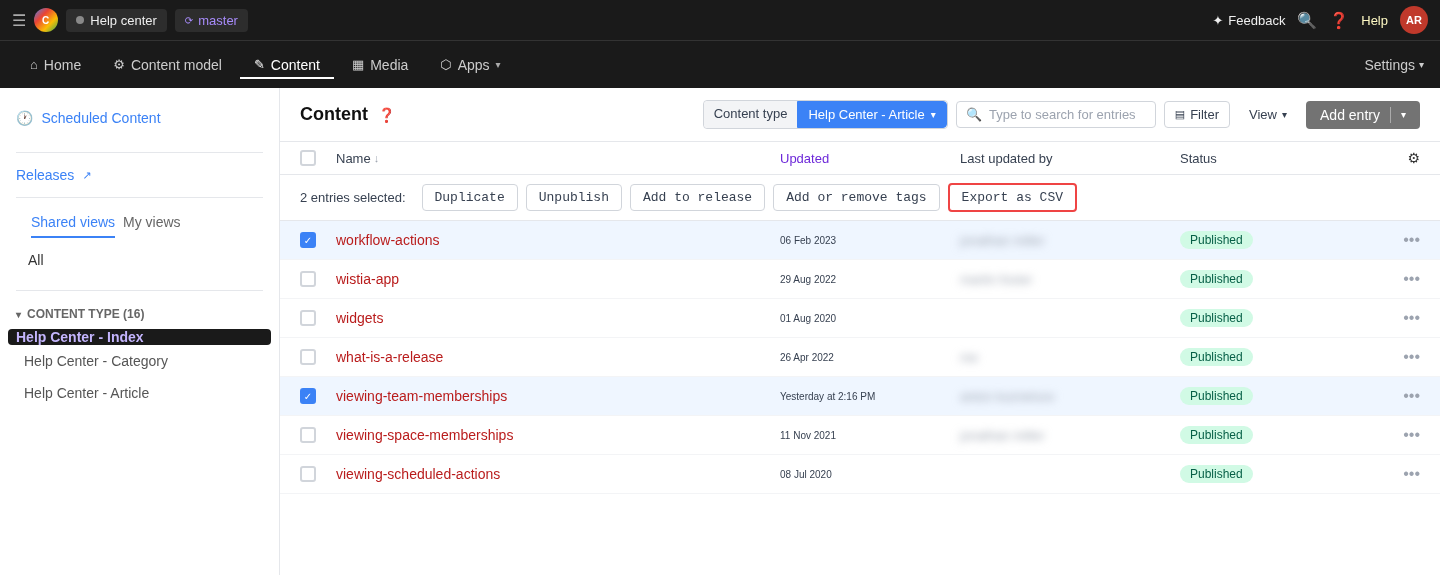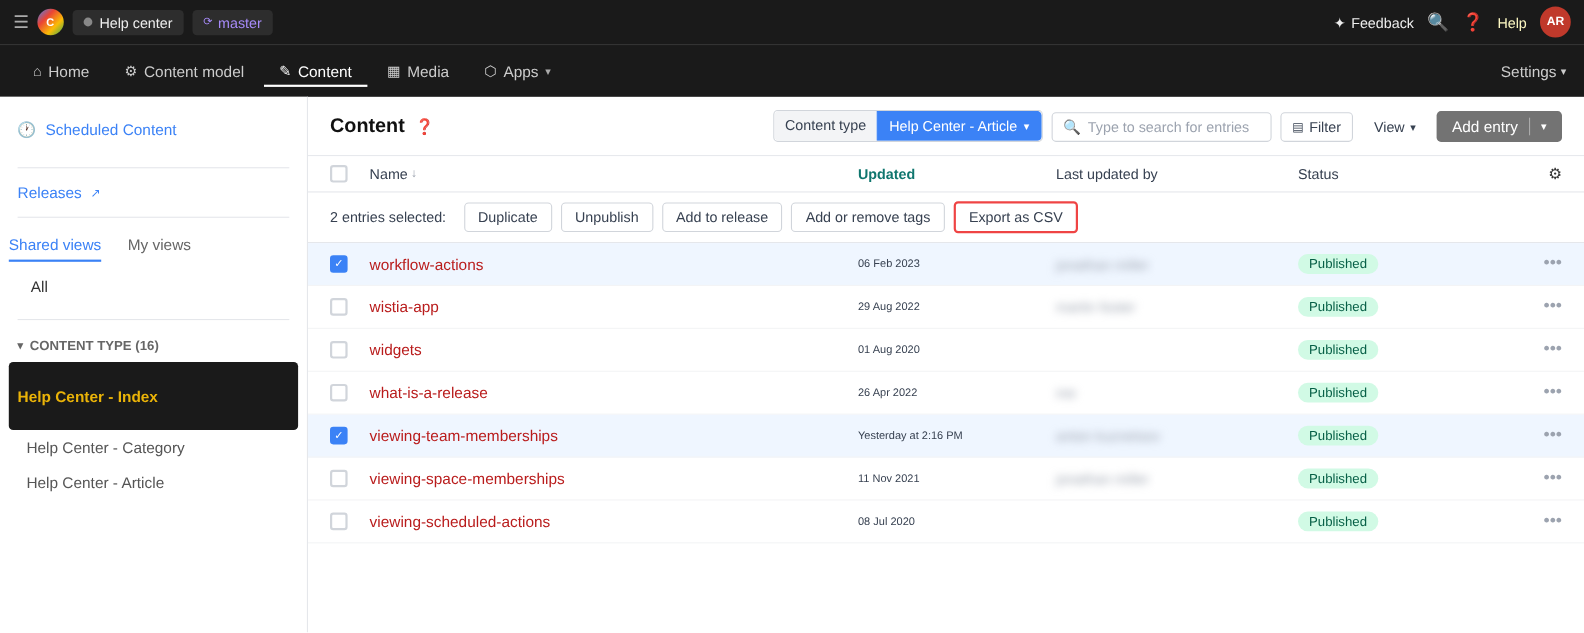--- a/index.html
+++ b/index.html
@@ -30,63 +30,63 @@
     .main-layout { display: flex; height: calc(575px - 88px); }
 
     
     .sidebar { width: 280px; border-right: 1px solid #e5e7eb; padding: 16px 0; flex-shrink: 0; overflow-y: auto; background: #fff; }
     .sidebar-section { padding: 0 16px 12px; }
     .sidebar-link { display: flex; align-items: center; gap: 8px; color: #3b82f6; font-size: 14px; cursor: pointer; padding: 6px 0; }
     .sidebar-link .icon { font-size: 14px; }
     .sidebar-divider { border: none; border-top: 1px solid #e5e7eb; margin: 8px 16px; }
     .sidebar-releases { display: flex; align-items: center; gap: 8px; color: #3b82f6; font-size: 14px; cursor: pointer; padding: 6px 16px; }
     .sidebar-releases .ext-icon { font-size: 11px; }
-    .sidebar-tabs { display: flex; align-items: flex-start; padding: 8px 8px 0; gap: 24px; }
+    .sidebar-tabs { display: flex; align-items: flex-start; padding: 8px 31px 0; gap: 8px; }
     .sidebar-tab { font-size: 14px; color: #666; cursor: pointer; padding-bottom: 6px; border-bottom: 2px solid transparent; }
     .sidebar-tab.active { color: #3b82f6; border-bottom: 2px solid #3b82f6; }
     .sidebar-views { padding: 8px 12px; }
     .sidebar-all { padding: 6px 16px; color: #333; font-size: 14px; cursor: pointer; }
     .sidebar-section-header { display: flex; align-items: center; gap: 6px; padding: 8px 16px; color: #666; font-size: 12px; font-weight: 600; text-transform: uppercase; cursor: pointer; }
     .sidebar-content-item { padding: 8px 16px; font-size: 14px; cursor: pointer; color: #333; }
-    .sidebar-content-item.active { background: #1a1a1a; color: #eab308; font-weight: 600; border-radius: 4px; margin: 0 8px; padding: 23px 8px; }
+    .sidebar-content-item.active { background: #1a1a1a; color: #c4b5fd; font-weight: 600; border-radius: 4px; margin: 0 8px; padding: 0 8px; }
     .sidebar-content-item.sub { padding-left: 24px; color: #555; }
 
     
     .content-area { flex: 1; display: flex; flex-direction: column; overflow: hidden; }
 
     
     .content-header { display: flex; align-items: center; padding: 12px 20px; gap: 10px; border-bottom: 1px solid #e5e7eb; }
     .content-title { font-size: 18px; font-weight: 600; color: #111; }
     .content-help-icon { color: #999; font-size: 14px; cursor: pointer; }
     .header-spacer { flex: 1; }
 
     
-    .filter-bar { display: flex; align-items: flex-end; gap: 8px; }
+    .filter-bar { display: flex; align-items: center; gap: 8px; }
     .content-type-label { background: #f3f4f6; border: 1px solid #d1d5db; padding: 5px 10px; border-radius: 4px 0 0 4px; font-size: 13px; color: #374151; }
     .content-type-select { background: #3b82f6; color: white; padding: 5px 10px; border-radius: 0 4px 4px 0; font-size: 13px; cursor: pointer; display: flex; align-items: center; gap: 6px; border: 1px solid #3b82f6; }
     .content-type-select .chevron { font-size: 10px; }
     .search-box { border: 1px solid #d1d5db; padding: 5px 10px; border-radius: 4px; font-size: 13px; color: #9ca3af; min-width: 200px; display: flex; align-items: center; gap: 6px; background: white; }
     .filter-btn { border: 1px solid #d1d5db; padding: 5px 10px; border-radius: 4px; font-size: 13px; color: #374151; cursor: pointer; display: flex; align-items: center; gap: 5px; background: white; }
     .view-btn { border: 1px solid transparent; padding: 5px 10px; border-radius: 4px; font-size: 13px; color: #374151; cursor: pointer; display: flex; align-items: center; gap: 5px; background: white; }
     .add-entry-btn { background: #737373; color: white; border: none; padding: 6px 14px; border-radius: 4px; font-size: 14px; font-weight: 500; cursor: pointer; display: flex; align-items: center; gap: 6px; }
 
     
     .table-container { flex: 1; overflow-y: auto; }
     .table-header { display: flex; align-items: center; padding: 8px 20px; border-bottom: 1px solid #e5e7eb; background: white; position: sticky; top: 0; z-index: 10; }
     .th-checkbox { width: 36px; }
     .th-name { flex: 1; font-size: 13px; color: #374151; font-weight: 500; display: flex; align-items: center; gap: 3px; text-align: right; }
-    .th-updated { width: 180px; font-size: 13px; color: #0f766e; font-weight: 700; }
+    .th-updated { width: 180px; font-size: 13px; color: #6d28d9; font-weight: 400; }
     .th-lastupdated { width: 220px; font-size: 13px; color: #374151; font-weight: 500; }
     .th-status { width: 180px; font-size: 13px; color: #374151; font-weight: 500; }
     .th-settings { width: 60px; text-align: right; }
 
     
     .selection-bar { padding: 8px 20px; border-bottom: 1px solid #e5e7eb; display: flex; align-items: center; gap: 8px; }
     .selection-text { font-size: 13px; color: #374151; margin-right: 8px; }
-    .action-btn { border: 1px solid #d1d5db; padding: 5px 12px; border-radius: 4px; font-size: 13px; color: #374151; cursor: pointer; background: white; }
+    .action-btn { border: 1px solid #d1d5db; padding: 5px 12px; border-radius: 4px; font-size: 13px; color: #374151; cursor: pointer; background: white; font-family: Liberation Mono, monospace; }
     .action-btn.highlighted { border: 2px solid #ef4444; }
 
     
     .table-row { display: flex; align-items: center; padding: 10px 20px; border-bottom: 1px solid #f3f4f6; }
     .table-row.selected { background: #eff6ff; }
     .row-checkbox { width: 36px; }
     .row-name { flex: 1; font-size: 14px; color: #b91c1c; font-weight: 400; }
     .row-updated { width: 180px; font-size: 10px; color: #374151; }
     .row-lastupdated { width: 220px; font-size: 14px; color: #9ca3af; }
     .row-status { width: 180px; }

